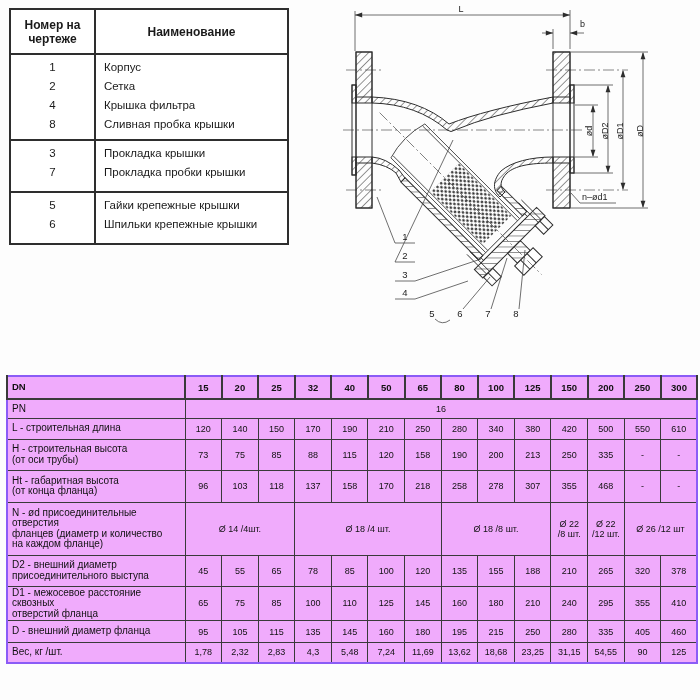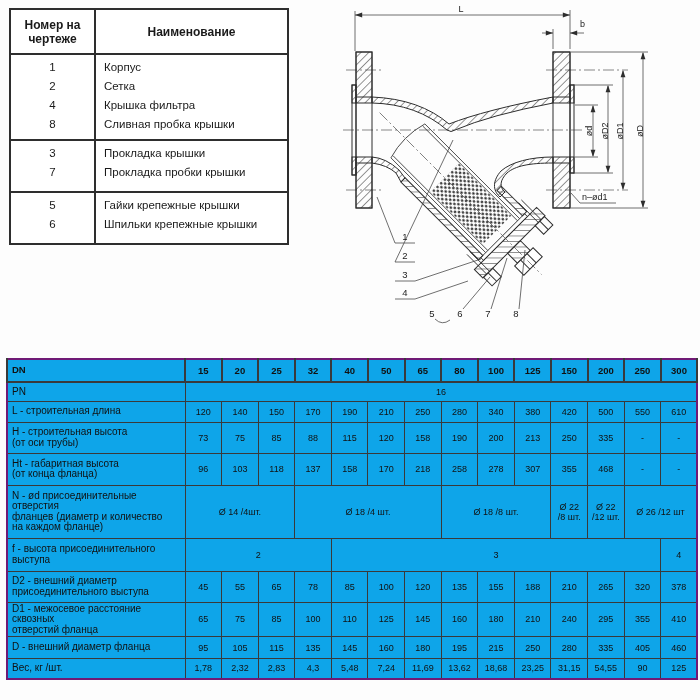--- a/index.html
+++ b/index.html
@@ -19,21 +19,21 @@
   table.parts td.names{padding-left:8px;margin-left:8px;}
   table.parts td div{font-size:11.5px;line-height:19px;white-space:nowrap;}
   .col-num{width:79px;}
 
   
   svg.drawing{position:absolute;left:335px;top:0;}
   svg.drawing text{font-family:"Liberation Sans",sans-serif;font-size:9px;fill:#1c1c1c;}
   svg.drawing text.co{font-size:9.5px;}
 
   
-  table.dims{position:absolute;left:6px;top:358px;width:691px;border-collapse:collapse;table-layout:fixed;background:#0ea5e9;border:2px solid #701a75;}
+  table.dims{position:absolute;left:6px;top:375px;width:691px;border-collapse:collapse;table-layout:fixed;background:#f0abfc;border:2px solid #8b5cf6;}
   table.dims td{border:1px solid #3a3a3a;font-size:9px;text-align:center;vertical-align:middle;white-space:pre-line;padding:0 1px;color:#111;}
   table.dims td.lbl{text-align:left;font-size:10px;line-height:10.5px;padding:1px 2px 1px 4px;}
   table.dims tr.r0 td{font-weight:bold;font-size:9.5px;border-bottom-width:2px;border-left-width:2px;border-right-width:2px;}
   table.dims tr.r0{height:23px;} table.dims tr.r1{height:19px;} table.dims tr.r2{height:21px;}
   table.dims tr.r3{height:31px;} table.dims tr.r4{height:32px;} table.dims tr.r5{height:53px;}
   table.dims tr.r6{height:33px;} table.dims tr.r7{height:22px;} table.dims tr.r8{height:31px;}
   table.dims tr.r9{height:32px;} table.dims tr.r10{height:22px;} table.dims tr.r11{height:20px;}
   .c-label{width:178px;} .c-data{width:36.6px;}
 </style>
 </head>
@@ -315,27 +315,20 @@
 на каждом фланце)</td>
           <td colspan="3">Ø 14 /4шт.</td>
           <td colspan="4">Ø 18 /4 шт.</td>
           <td colspan="3">Ø 18 /8 шт.</td>
           <td colspan="1">Ø 22
 /8 шт.</td>
           <td colspan="1">Ø 22
 /12 шт.</td>
           <td colspan="2">Ø 26 /12 шт</td>
         </tr>
-        <tr class="r6">
-          <td class="lbl">f - высота присоединительного
-выступа</td>
-          <td colspan="4">2</td>
-          <td colspan="9">3</td>
-          <td colspan="1">4</td>
-        </tr>
         <tr class="r8">
           <td class="lbl">D2 - внешний диаметр
 присоединительного выступа</td>
           <td>45</td>
           <td>55</td>
           <td>65</td>
           <td>78</td>
           <td>85</td>
           <td>100</td>
           <td>120</td>

